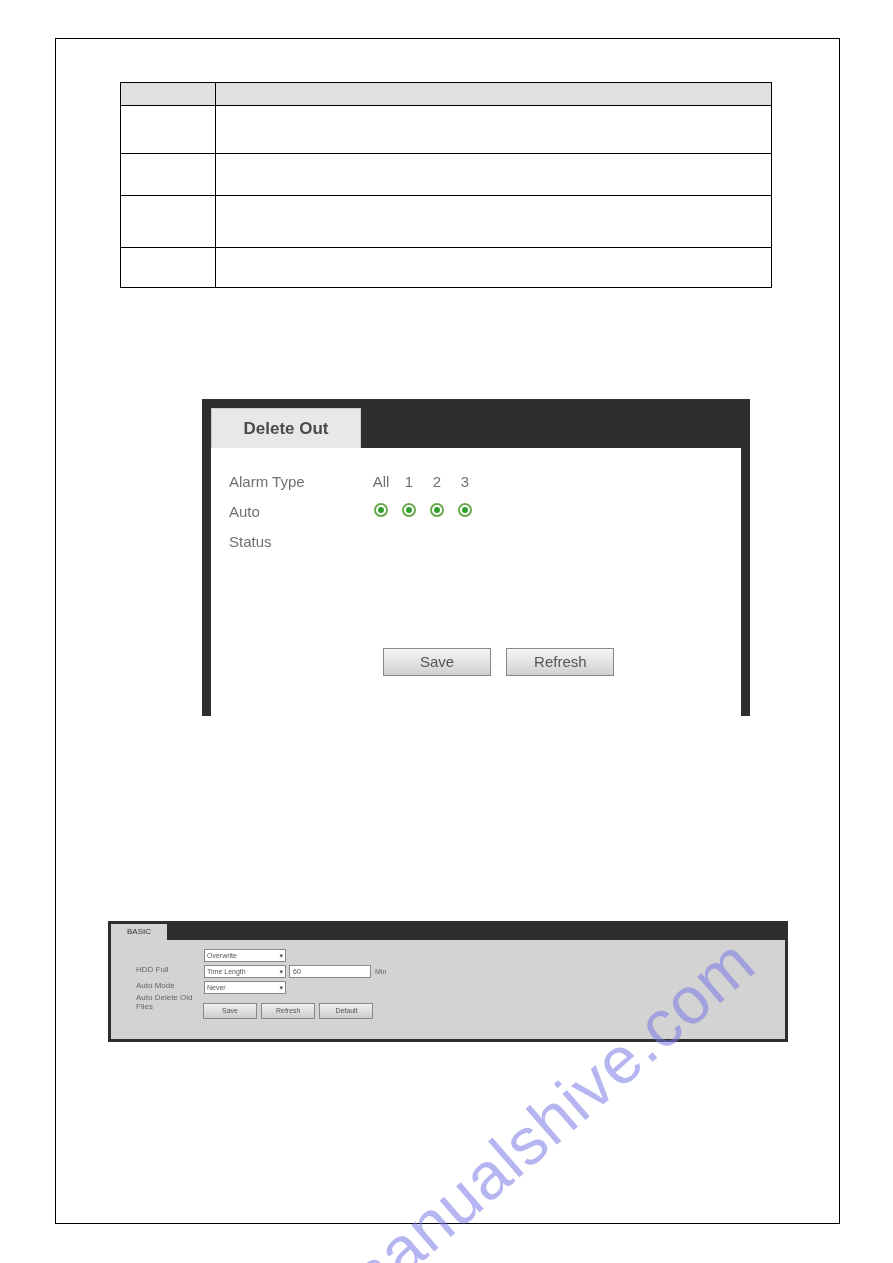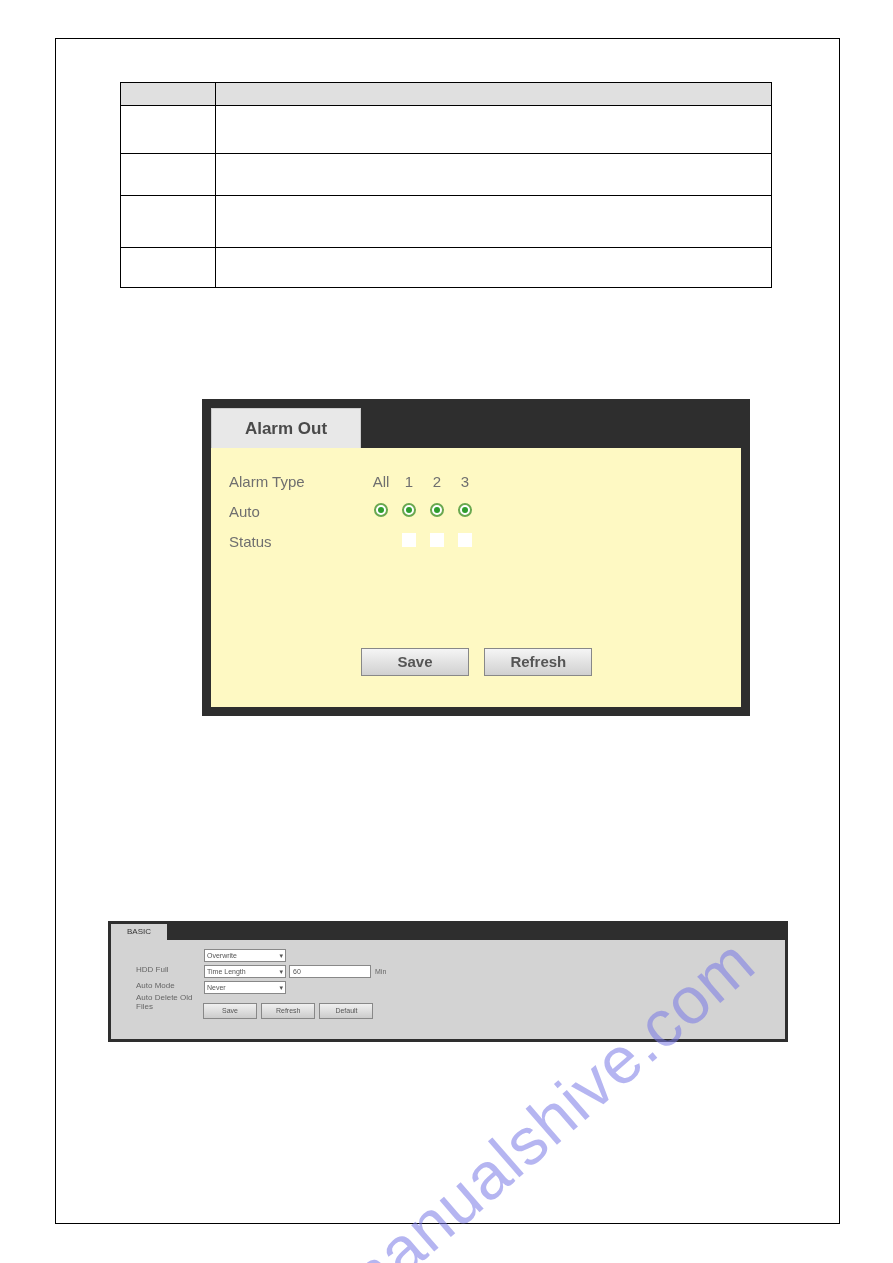--- a/index.html
+++ b/index.html
@@ -82,22 +82,22 @@
     top: 9px;
     width: 380px;
     height: 40px;
     background: #2e2e2e;
   }
   .alarm-content {
     position: absolute;
     left: 9px;
     top: 49px;
     width: 530px;
-    height: 259px;
-    background: #fef9c3;
+    height: 301px;
+    background: #ffffff;
   }
   .alarm-grid {
     position: absolute;
     left: 18px;
     top: 18px;
     font-size: 15px;
     color: #6f6f6f;
   }
   .alarm-row { display: flex; align-items: center; height: 30px; }
   .alarm-label { width: 138px; }
@@ -137,23 +137,22 @@
     border: 1px solid #888;
     background: linear-gradient(#f5f5f5,#d0d0d0);
     font-size: 15px;
     color: #555;
     text-align: center;
     line-height: 26px;
     margin: 0 6px;
   }
   .alarm-buttons {
     position: absolute;
-    left: 144px;
+    left: 166px;
     top: 200px;
-    font-weight: bold;
   }
   
   .panel-basic {
     position: absolute;
     left: 108px;
     top: 921px;
     width: 680px;
     height: 121px;
     background: #2e2e2e;
   }
@@ -276,21 +275,21 @@
     <td class="col1">&nbsp;</td>
     <td>&nbsp;</td>
   </tr>
 </tbody>
   </table>
 
 <div class="panel-alarm">
   <div class="panel-alarm-inner"></div>
   <div class="tab-strip"></div>
   <div class="tab-active">
-    <span>Alarm Out</span>
+    <span>Delete Out</span>
   </div>
   <div class="alarm-content">
     <div class="alarm-grid">
       <div class="alarm-row">
         <div class="alarm-label">Alarm Type</div>
         <div class="alarm-col">All</div>
         <div class="alarm-col">1</div>
         <div class="alarm-col">2</div>
         <div class="alarm-col">3</div>
       </div>

